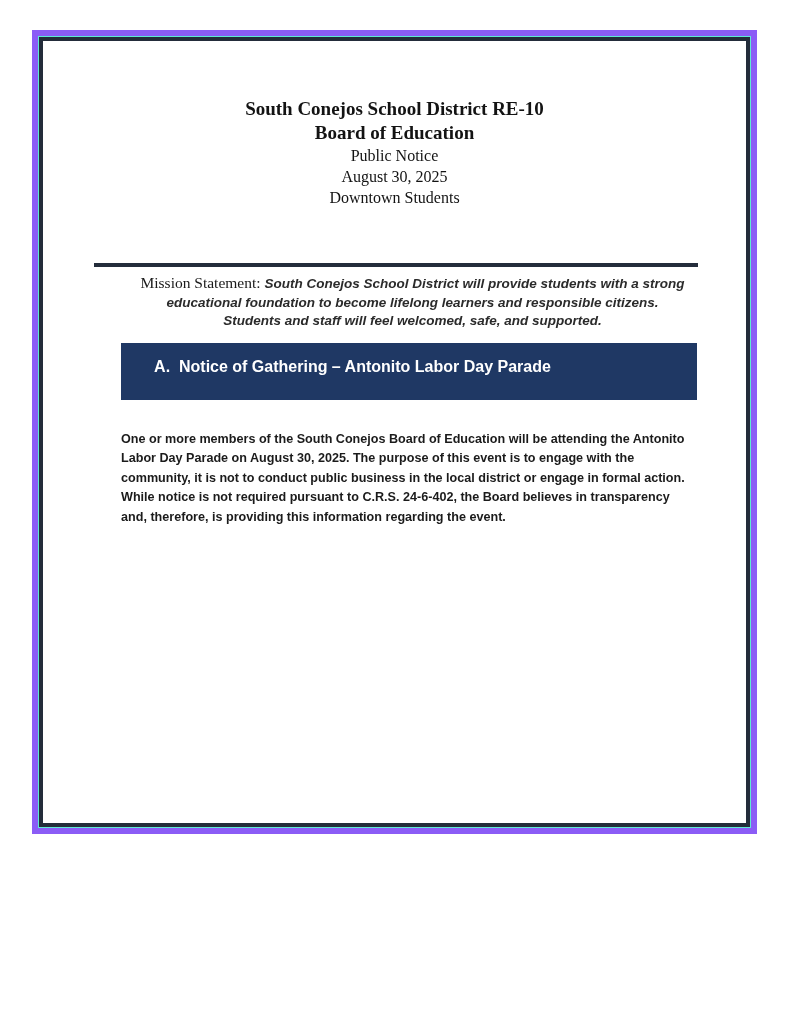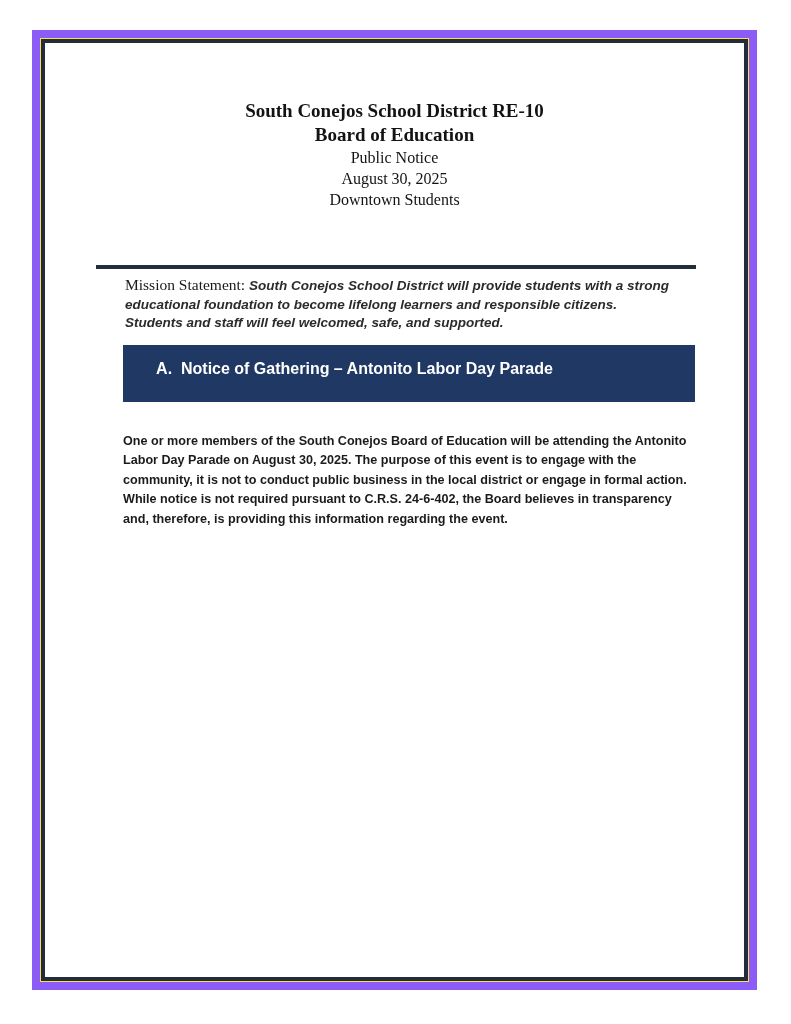--- a/index.html
+++ b/index.html
@@ -6,23 +6,23 @@
   html, body {
     width: 791px; height: 1024px;
     background: #ffffff;
     font-family: "Liberation Serif", serif;
     position: relative;
     overflow: hidden;
   }
   .page-frame {
     position: absolute;
     left: 32px; top: 30px;
-    width: 725px; height: 960px;
-    border: 8px solid #8b5cf6;
-    background: #fde047;
+    width: 725px; height: 804px;
+    border: 6px solid #8b5cf6;
+    background: #5eead4;
   }
   .page-frame-inner {
     position: absolute;
     inset: 1px;               
     border: 4px solid #232c3a;
     background: #ffffff;
     overflow: hidden;
   }
   .doc-header {
     padding-top: 56px;
@@ -47,20 +47,21 @@
     border-top: 2px solid #242d3b;
     border-bottom: 2px solid #242d3b;
   }
   .mission {
     margin: 7px 44px 0 80px;
     font-family: "Liberation Serif", serif;
     font-size: 15.5px;
     line-height: 17.5px;
     color: #1a1a1a;
     max-width: 615px;
+    text-align: center;
   }
   .mission-italic {
     font-family: "Liberation Sans", sans-serif;
     font-style: italic;
     font-weight: bold;
     font-size: 13.5px;
     color: #2b2b2b;
   }
   .section-bar {
     margin: 13px 49px 0 78px;

